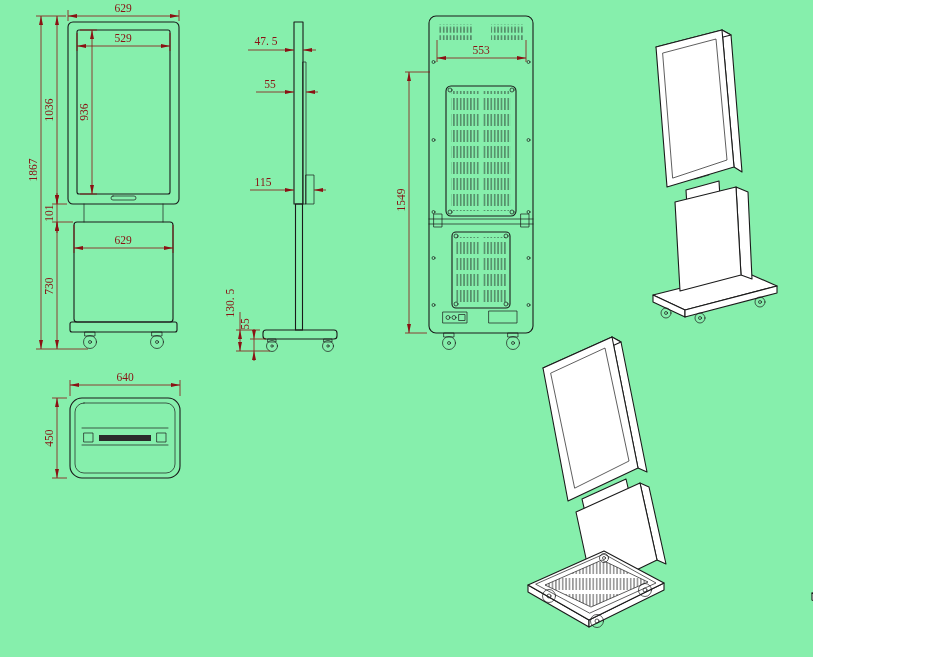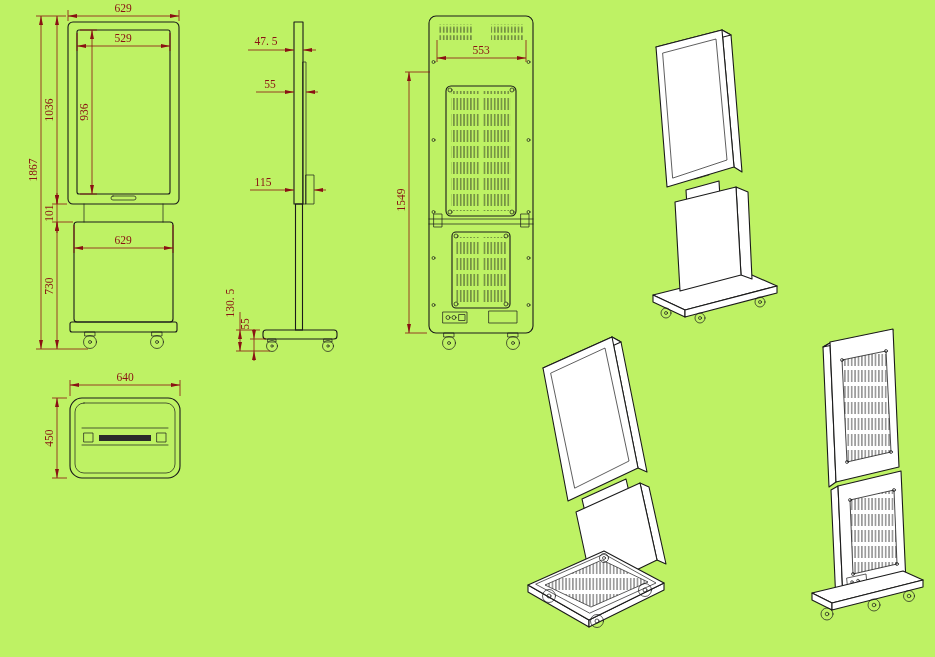--- a/index.html
+++ b/index.html
@@ -1,17 +1,17 @@
 <!DOCTYPE html>
 <html><head>
 <meta charset="utf-8">
 <title>Technical Drawing</title>
 <style>
   html,body{margin:0;padding:0;background:#ffffff;}
-  .stage{width:935px;height:657px;position:relative;background:#bef264;overflow:hidden;}
+  .stage{width:813px;height:657px;position:relative;background:#86efac;overflow:hidden;}
   svg{display:block;}
   .o   {fill:none;stroke:#1a1a1a;stroke-width:1.1;stroke-linejoin:round;stroke-linecap:round;}
   .t   {fill:none;stroke:#1a1a1a;stroke-width:0.7;stroke-linejoin:round;stroke-linecap:round;}
   .face{fill:#ffffff;stroke:#1a1a1a;stroke-width:1.1;stroke-linejoin:round;stroke-linecap:round;}
   .dl  {fill:none;stroke:#8a1113;stroke-width:0.8;}
   .dt  {fill:#8a1113;font-family:"Liberation Serif","DejaVu Serif",serif;font-size:11.5px;}
   .dark{fill:#2b2b2b;stroke:none;}
 </style>
 </head>
 <body>

